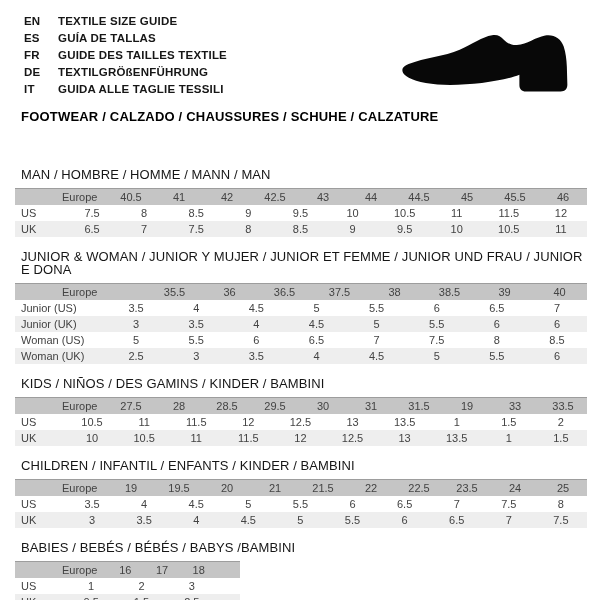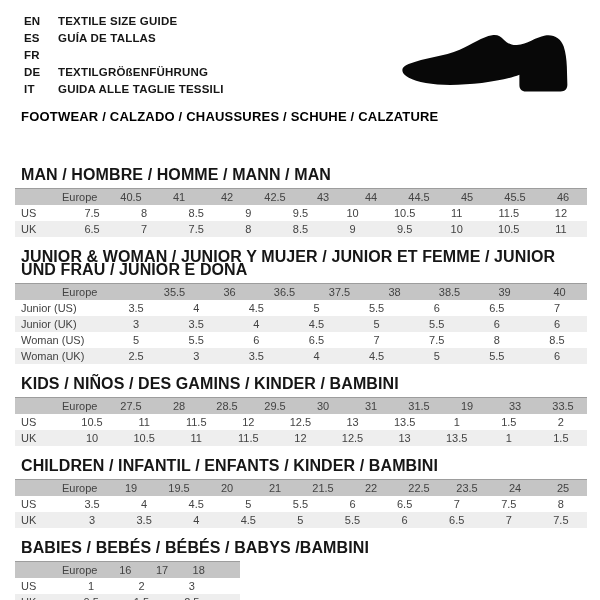--- a/index.html
+++ b/index.html
@@ -20,21 +20,21 @@
     position:absolute;top:109px;left:21px;
     font-size:13px;font-weight:bold;color:#000000;letter-spacing:.2px;
   }
   .shoe{position:absolute;top:33px;left:400px;width:172px;height:61px;}
   .shoe svg{width:100%;height:100%;display:block;}
 
   
   .tables{position:absolute;top:168px;left:15px;width:572px;}
   .size-table{margin-bottom:13px;}
   .table-title{
-    font-size:16px;font-weight:bold;color:#161616;
+    font-size:13px;font-weight:normal;color:#161616;
     line-height:13px;margin-bottom:7px;padding-left:6px;letter-spacing:.1px;
   }
   .row{
     display:flex;align-items:center;height:16px;line-height:16px;
     font-size:11px;color:var(--cell-text,#434343);
   }
   .row.head{
     background:var(--header-row-bg,#c5c5c5);
     border-top:1px solid var(--table-border,#9d9d9d);
     height:17px;box-sizing:border-box;padding-left:41px;
@@ -55,20 +55,21 @@
     <div class="lang-row">
       <span class="lang-code">EN</span>
       <span class="lang-label">TEXTILE SIZE GUIDE</span>
     </div>
     <div class="lang-row">
       <span class="lang-code">ES</span>
       <span class="lang-label">GUÍA DE TALLAS</span>
     </div>
     <div class="lang-row">
       <span class="lang-code">FR</span>
+      <span class="lang-label">GUIDE DES TAILLES TEXTILE</span>
     </div>
     <div class="lang-row">
       <span class="lang-code">DE</span>
       <span class="lang-label">TEXTILGRÖßENFÜHRUNG</span>
     </div>
     <div class="lang-row">
       <span class="lang-code">IT</span>
       <span class="lang-label">GUIDA ALLE TAGLIE TESSILI</span>
     </div>
   </div>

